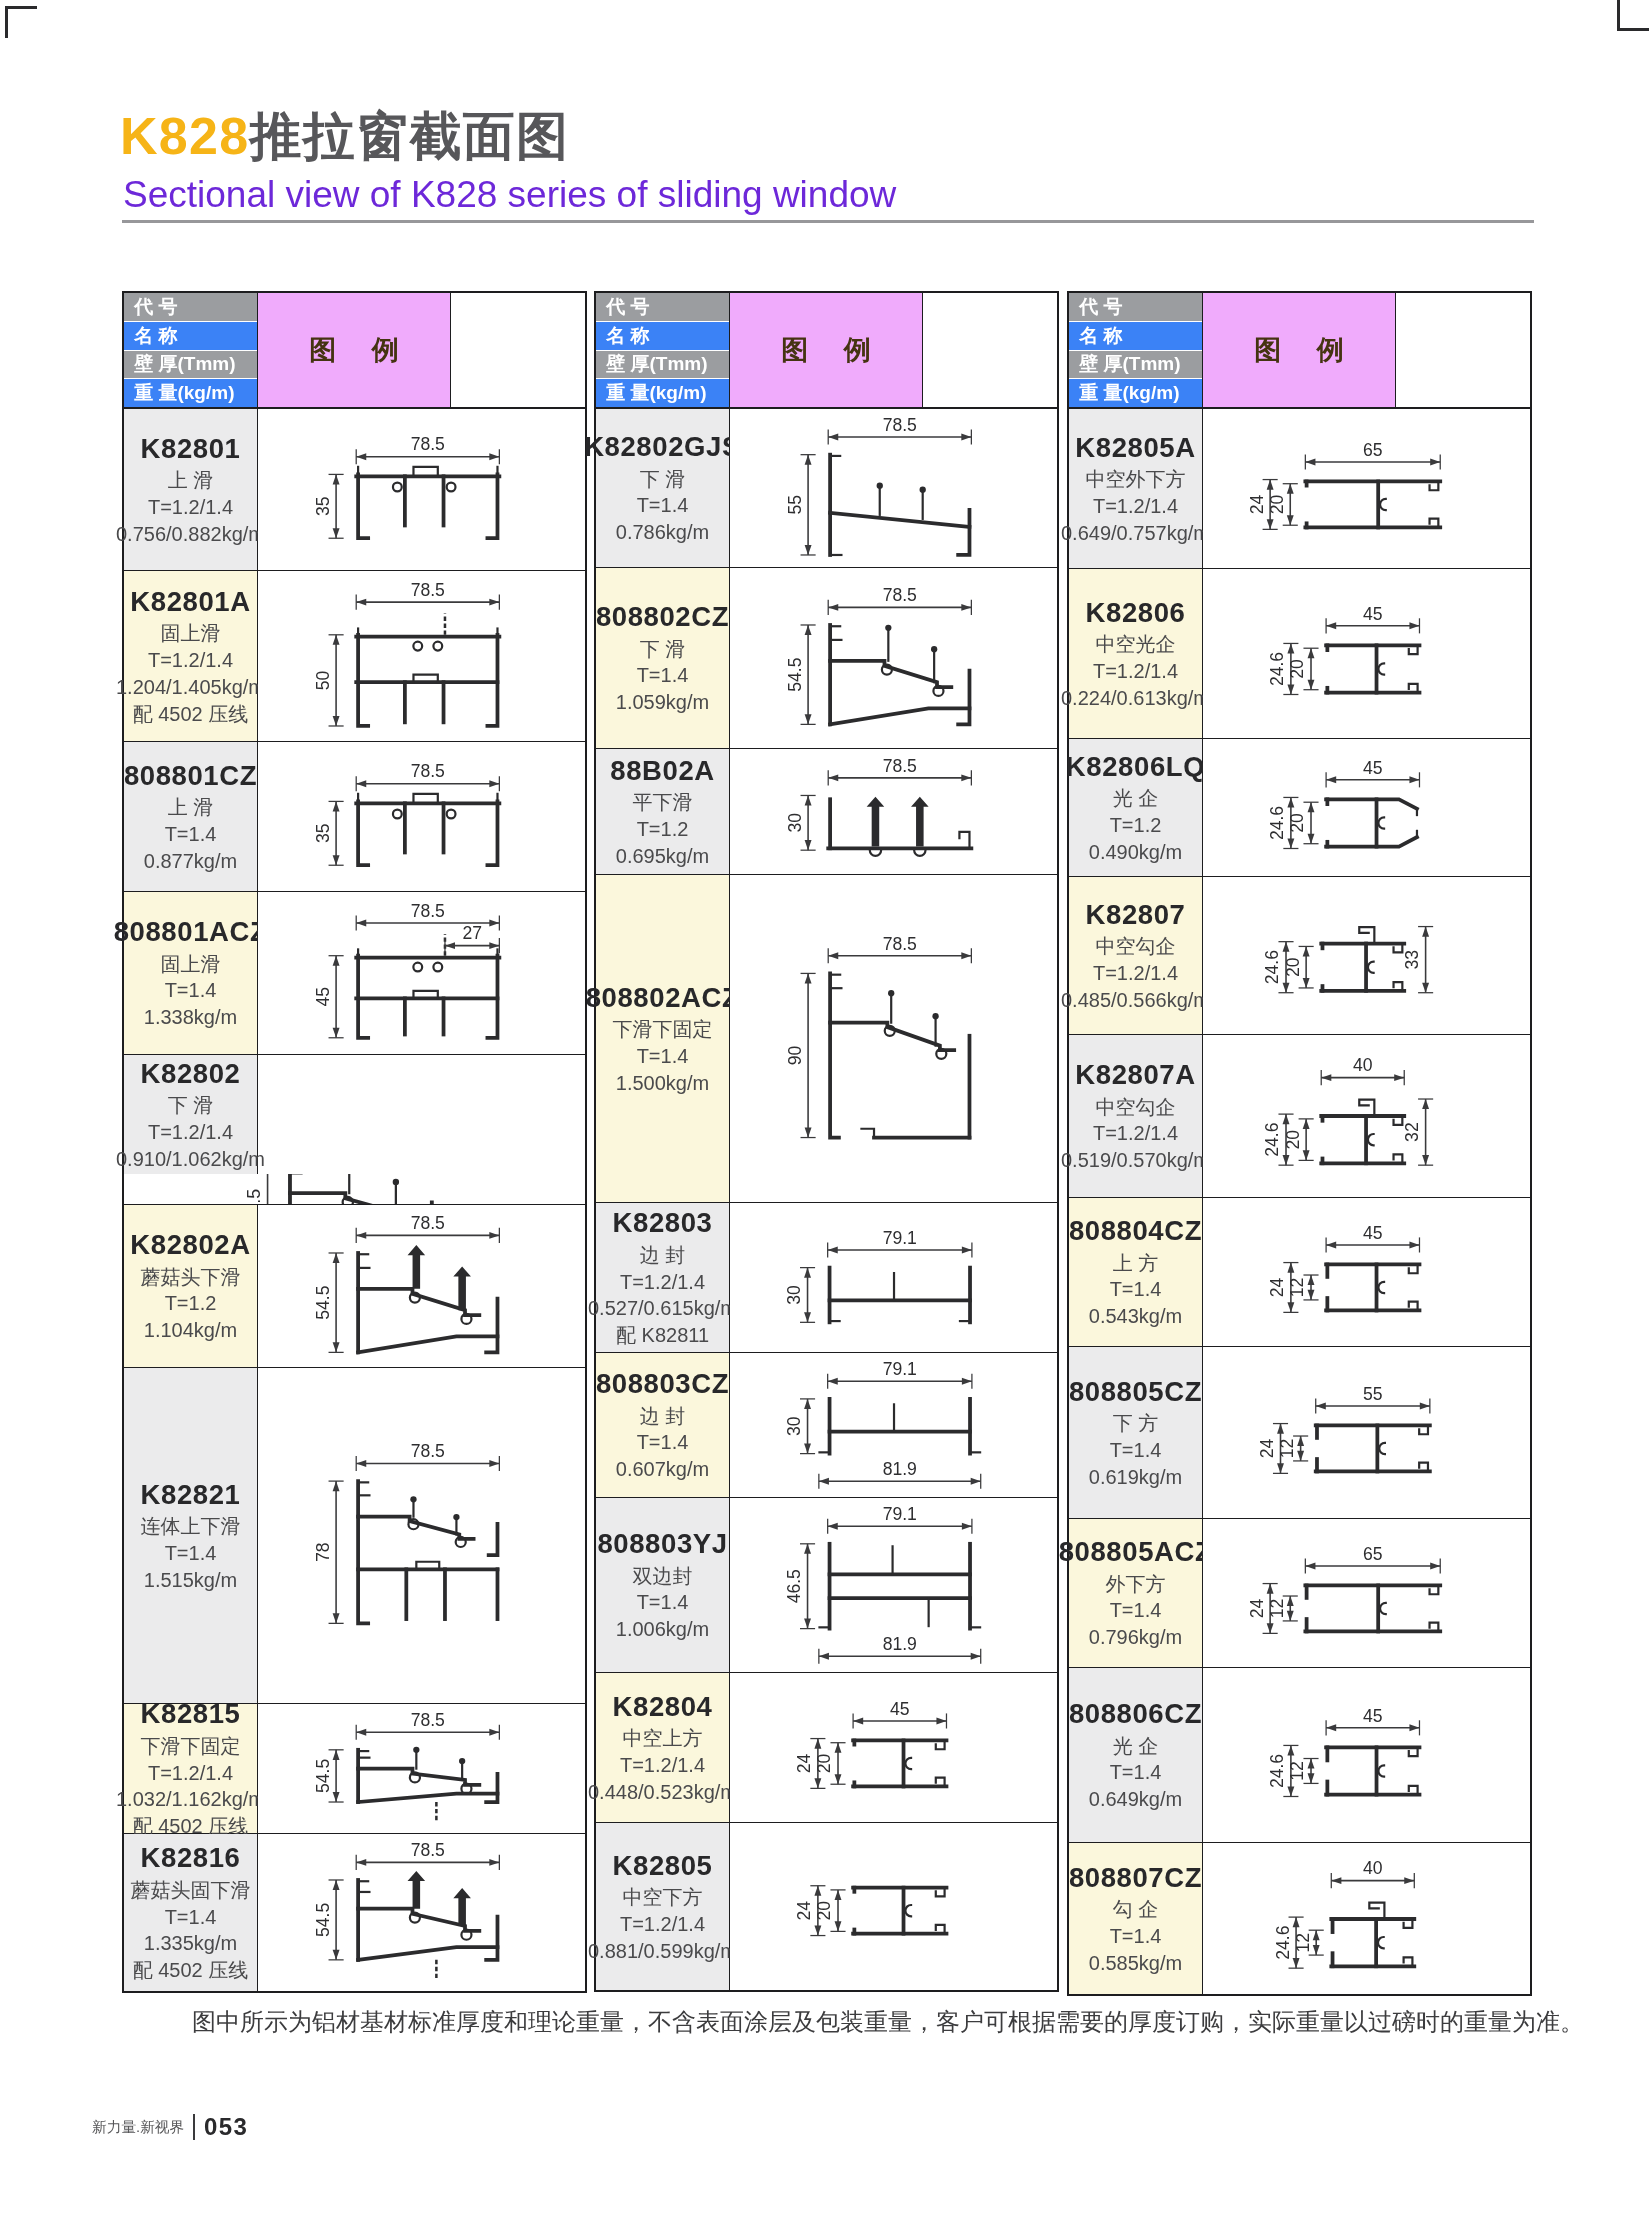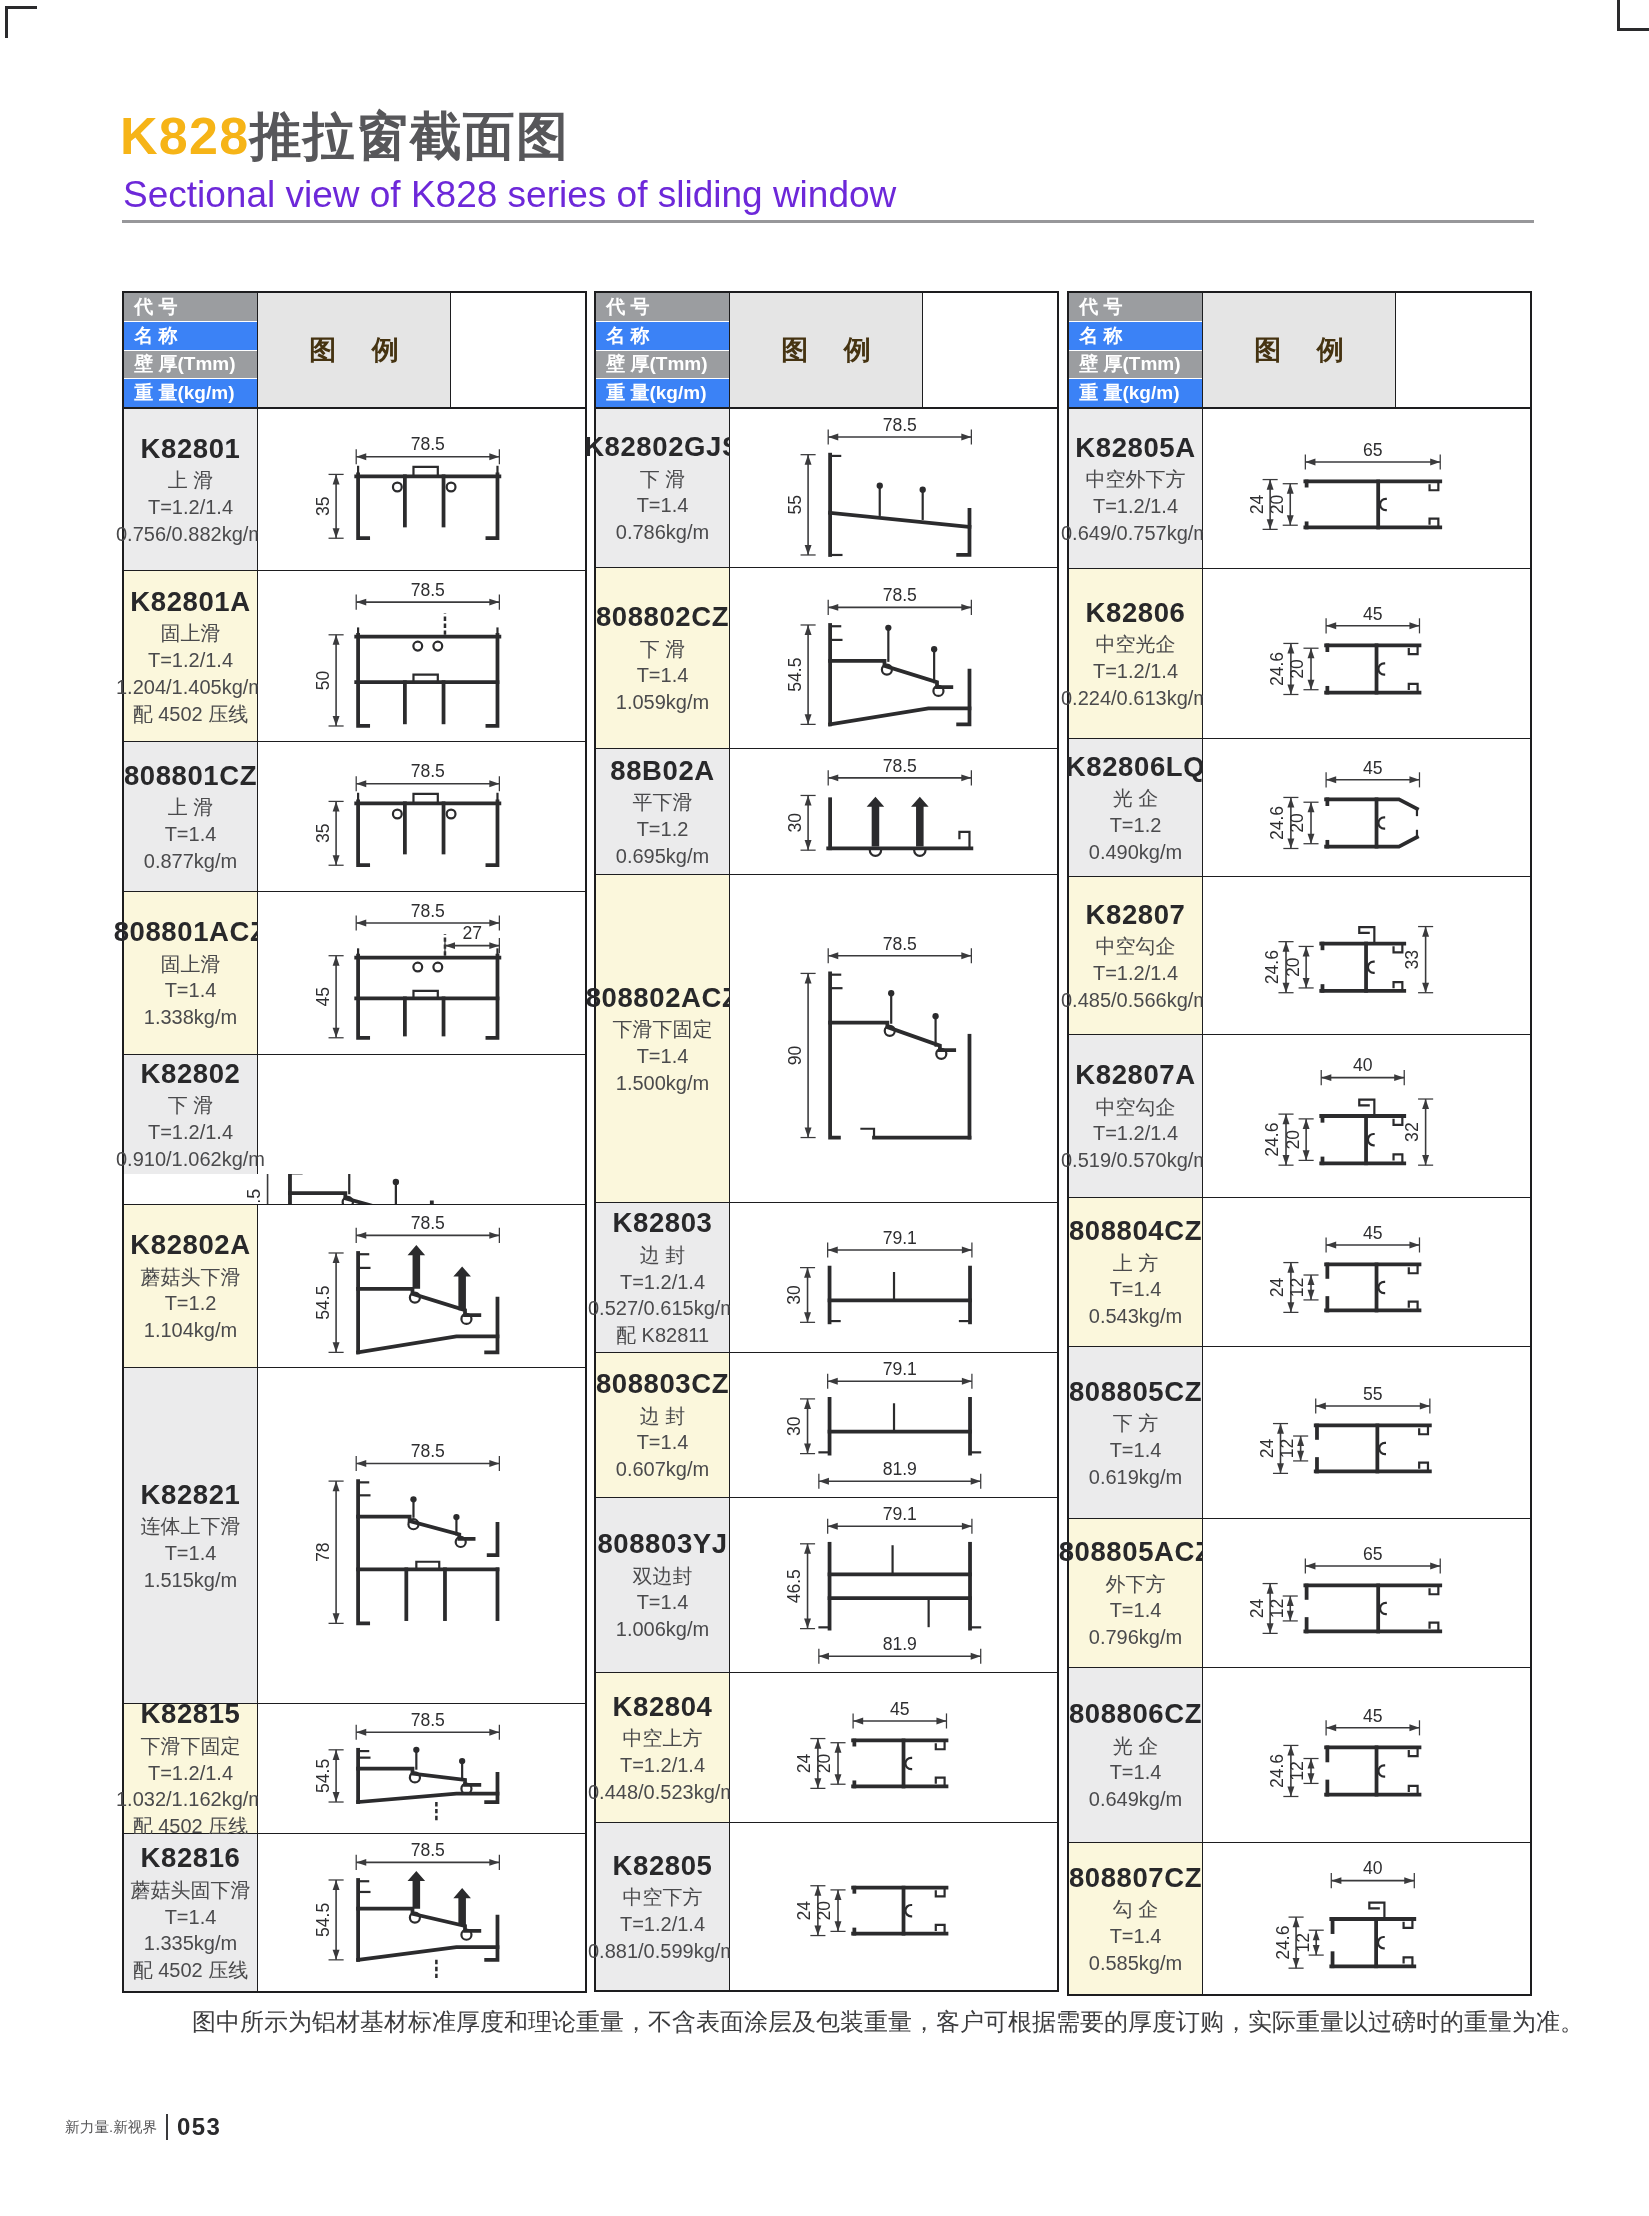--- a/index.html
+++ b/index.html
@@ -15,21 +15,21 @@
   .page-subtitle{position:absolute;left:123px;top:174px;font-size:37px;color:#6d28d9;}
   .title-rule{position:absolute;left:122px;top:220px;width:1412px;height:2.6px;background:#97979a;}
   
   .group{position:absolute;top:291px;width:465px;border:2.6px solid #1d1d1f;background:#fff;box-sizing:border-box;}
   .ghead{display:flex;height:115px;border-bottom:1.9px solid #1d1d1f;box-sizing:border-box;}
   .ghead-left{width:134px;min-width:134px;display:flex;flex-direction:column;border-right:1.9px solid #1d1d1f;box-sizing:border-box;}
   .band{flex:1;color:#ffffff;font-weight:bold;font-size:19px;display:flex;align-items:center;padding-left:10.2px;white-space:nowrap;}
   .band.b1{background:#9B9DA0;}
   .band.b2{background:#3b82f6;}
   .band + .band{border-top:1.3px solid #ffffff;}
-  .ghead-legend{width:192px;min-width:192px;background:#e5e5e5;color:#453311;font-size:27px;font-weight:bold;
+  .ghead-legend{width:192px;min-width:192px;background:#f0abfc;color:#453311;font-size:27px;font-weight:bold;
     display:flex;align-items:center;justify-content:center;letter-spacing:14px;text-indent:14px;border-right:1.3px solid #1d1d1f;}
   .ghead-spacer{flex:1;background:#ffffff;}
   .row{display:flex;border-top:1.9px solid #1d1d1f;box-sizing:border-box;}
   .row:first-of-type{border-top:none;}
   .cell-info{width:134px;min-width:134px;border-right:1.9px solid #1d1d1f;box-sizing:border-box;
     display:flex;flex-direction:column;align-items:center;justify-content:center;gap:4.5px;
     text-align:center;padding:3.8px 2.6px;line-height:1.12;}
   .bg-gray{background:#EBEBEC;}
   .bg-yellow{background:#FBF7DC;}
   .p-code{font-size:27.5px;font-weight:bold;color:#28282A;letter-spacing:0.6px;white-space:nowrap;}
@@ -41,21 +41,21 @@
   .pf3{stroke:#2B2B2D;stroke-width:3.5;fill:none;stroke-linecap:square;}
   .pfd{stroke:#2B2B2D;stroke-width:4;fill:none;stroke-dasharray:7 4;}
   .pfc{stroke:#2B2B2D;stroke-width:3.5;fill:none;}
   .pff{fill:#2B2B2D;stroke:none;}
   .dim{stroke:#3A3A3C;stroke-width:2.5;fill:none;}
   .dimthin{stroke:#3A3A3C;stroke-width:2;fill:none;}
   .tri{fill:#3A3A3C;stroke:none;}
   .dimtext{font-size:28px;fill:#2E2E30;text-anchor:middle;font-family:"Liberation Sans",sans-serif;}
   
   .footnote{position:absolute;left:192px;top:2006px;font-size:24px;color:#3C3C3E;white-space:nowrap;}
-  .page-footer{position:absolute;left:65px;top:2113px;display:flex;align-items:center;gap:9px;}
+  .page-footer{position:absolute;left:92px;top:2113px;display:flex;align-items:center;gap:9px;}
   .pf-brand{font-size:14.7px;color:#555557;}
   .pf-sep{width:1.9px;height:25.6px;background:#3a3a3c;}
   .pf-num{font-size:24px;font-weight:bold;color:#2a2a2c;letter-spacing:1.3px;}
 </style>
 </head>
 <body>
 
 <div class="crop" style="left:5.1px;top:6.4px;width:32px;height:2.6px;"></div>
 <div class="crop" style="left:5.1px;top:6.4px;width:2.6px;height:32px;"></div>
 <div class="crop" style="left:1617px;top:0px;width:2.6px;height:31px;"></div>

